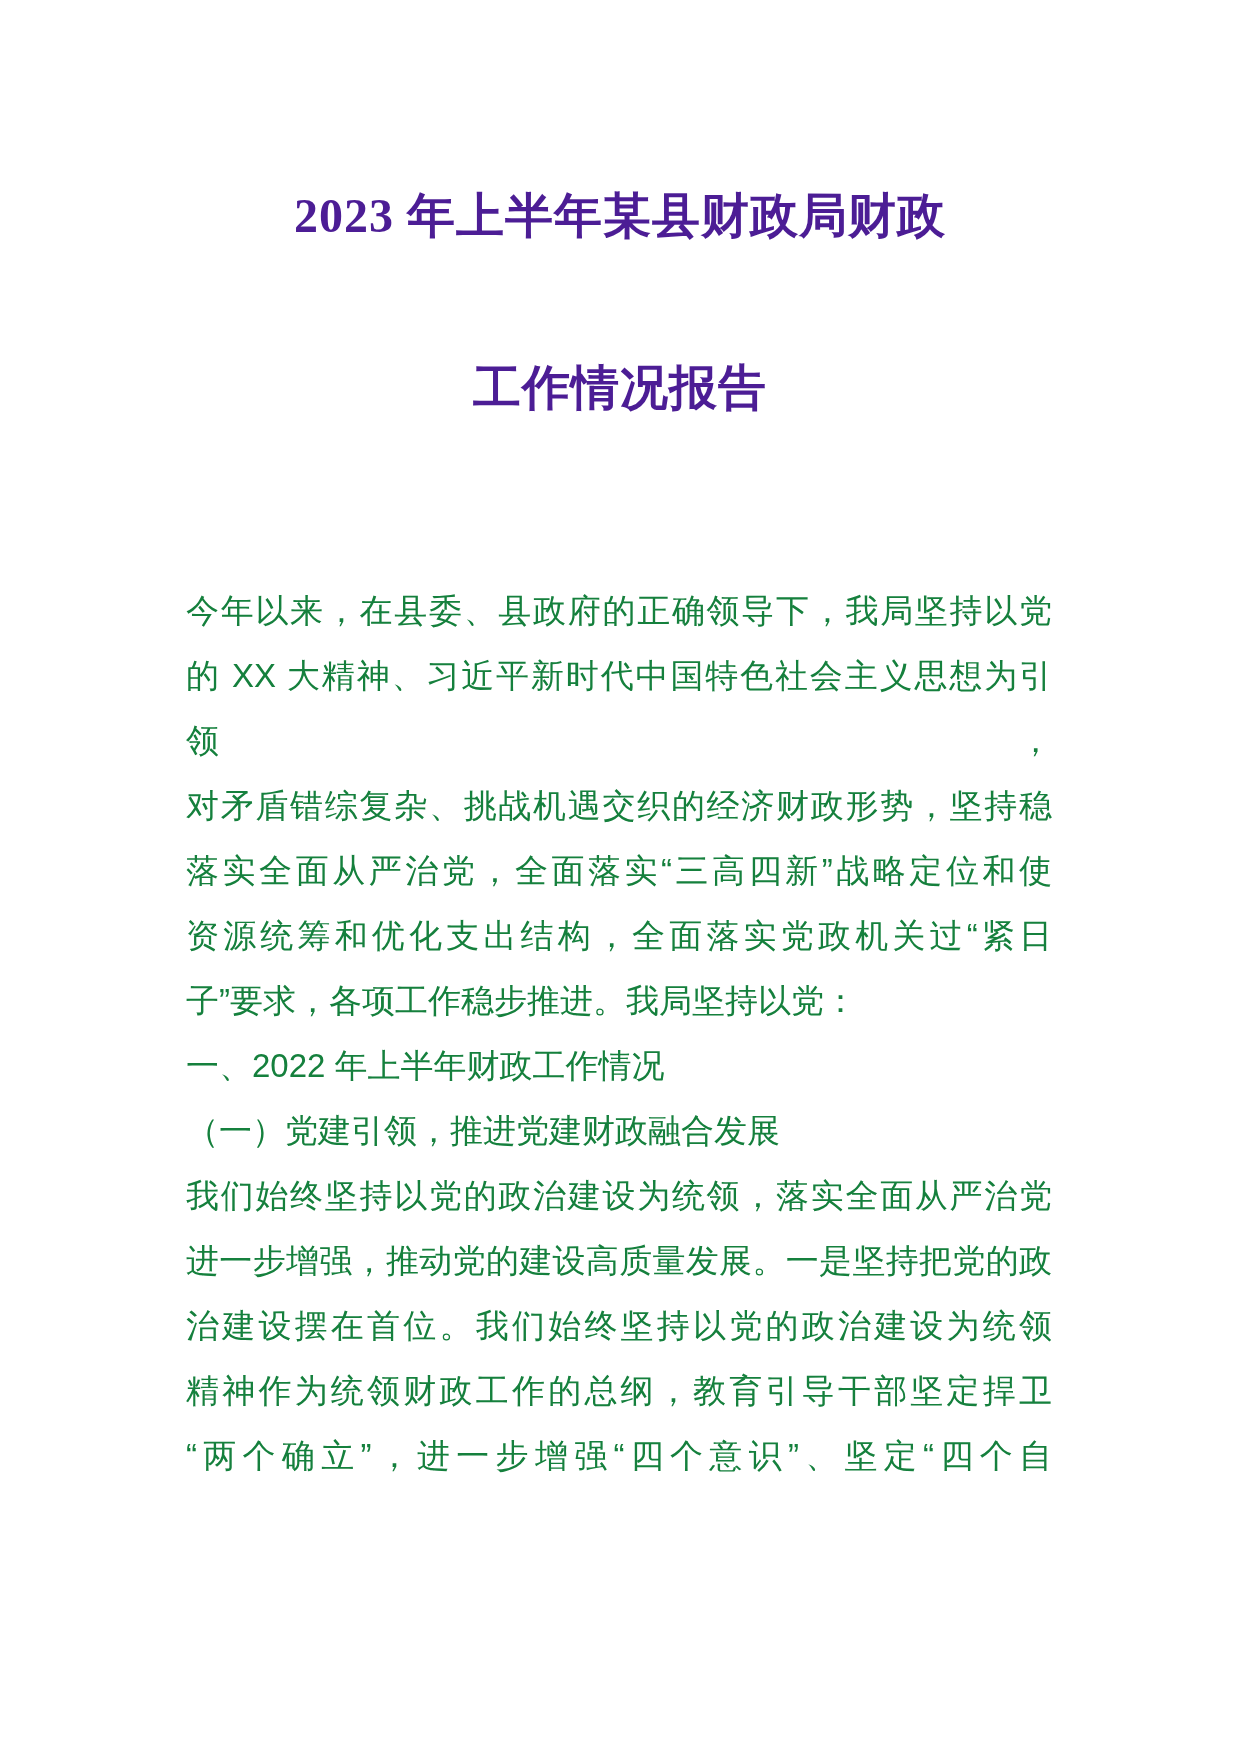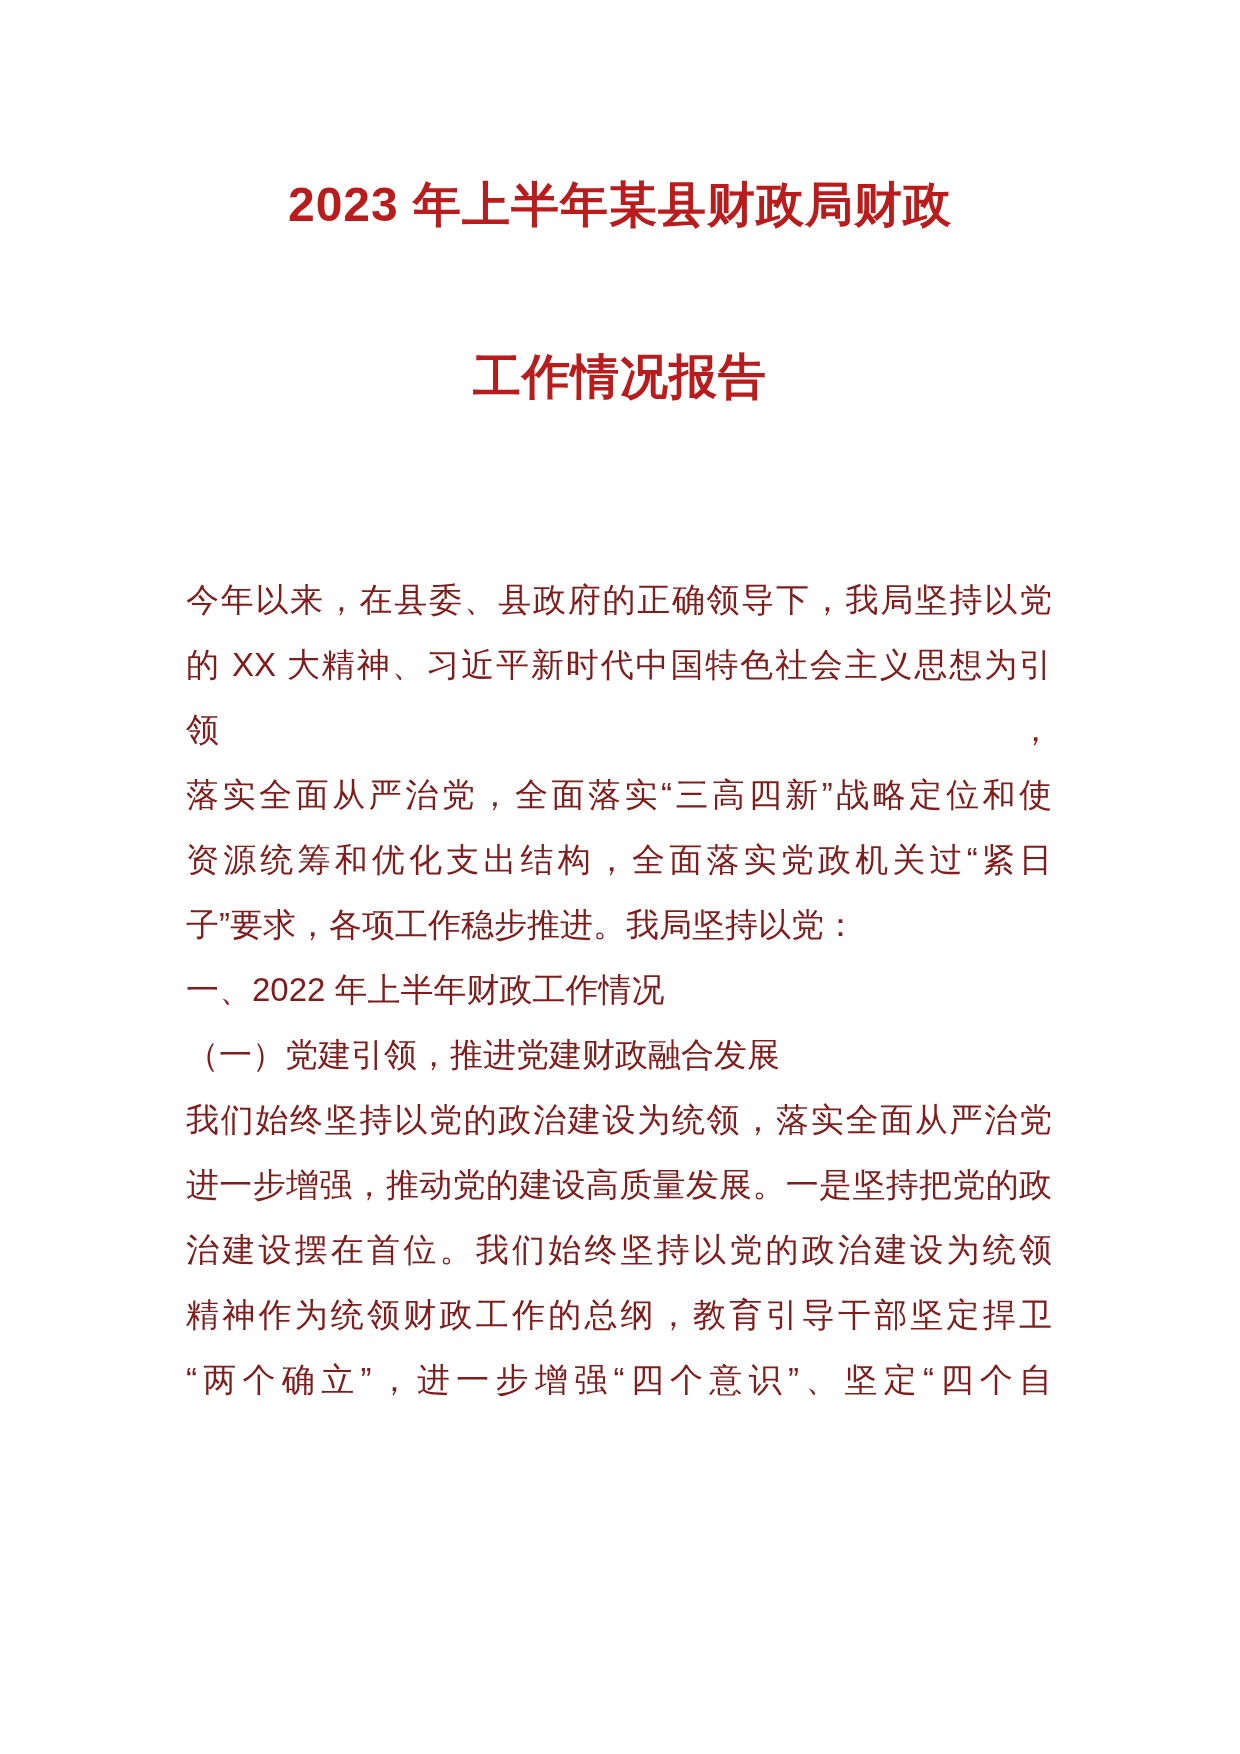--- a/index.html
+++ b/index.html
@@ -12,41 +12,42 @@
     width: 1240px;
     height: 1754px;
     box-sizing: border-box;
     background: #ffffff;
     padding-top: 176px;
     overflow: hidden;
     font-family: "Liberation Sans", "DejaVu Sans", sans-serif;
     color: #000000;
   }
   .doc-title {
-    margin: 1px;
+    margin: 12px;
     padding: 0;
     text-align: center;
     font-weight: bold;
     font-size: 48px;
-    color: #b91c1c;
+    color: #4c1d95;
     letter-spacing: 1px;
+    font-family: Liberation Serif, serif;
   }
   .title-line {
     line-height: 56px;
   }
   .title-line.l2 {
     margin-top: 116px;
   }
   .doc-body {
     margin: 162px 0 0 186px;
     width: 866px;
     font-size: 33px;
     line-height: 65px;
     font-weight: normal;
-    color: #7f1d1d;
+    color: #15803d;
   }
   .body-line {
     text-align: justify;
     text-justify: inter-character;
     text-align-last: justify;
   }
   .body-line.short {
     text-align-last: left;
   }
 </style>
@@ -54,20 +55,21 @@
 <body>
 
 <div class="page">
   <h1 class="doc-title">
     <div class="title-line l1">2023 年上半年某县财政局财政</div>
     <div class="title-line l2">工作情况报告</div>
   </h1>
   <div class="doc-body">
       <div class="body-line">今年以来，在县委、县政府的正确领导下，我局坚持以党</div>
       <div class="body-line">的 XX 大精神、习近平新时代中国特色社会主义思想为引领，</div>
+      <div class="body-line">对矛盾错综复杂、挑战机遇交织的经济财政形势，坚持稳</div>
       <div class="body-line">落实全面从严治党，全面落实“三高四新”战略定位和使</div>
       <div class="body-line">资源统筹和优化支出结构，全面落实党政机关过“紧日</div>
       <div class="body-line short">子”要求，各项工作稳步推进。我局坚持以党：</div>
       <div class="body-line short">一、2022 年上半年财政工作情况</div>
       <div class="body-line short">（一）党建引领，推进党建财政融合发展</div>
       <div class="body-line">我们始终坚持以党的政治建设为统领，落实全面从严治党</div>
       <div class="body-line">进一步增强，推动党的建设高质量发展。一是坚持把党的政</div>
       <div class="body-line">治建设摆在首位。我们始终坚持以党的政治建设为统领</div>
       <div class="body-line">精神作为统领财政工作的总纲，教育引导干部坚定捍卫</div>
       <div class="body-line">“两个确立”，进一步增强“四个意识”、坚定“四个自</div>

